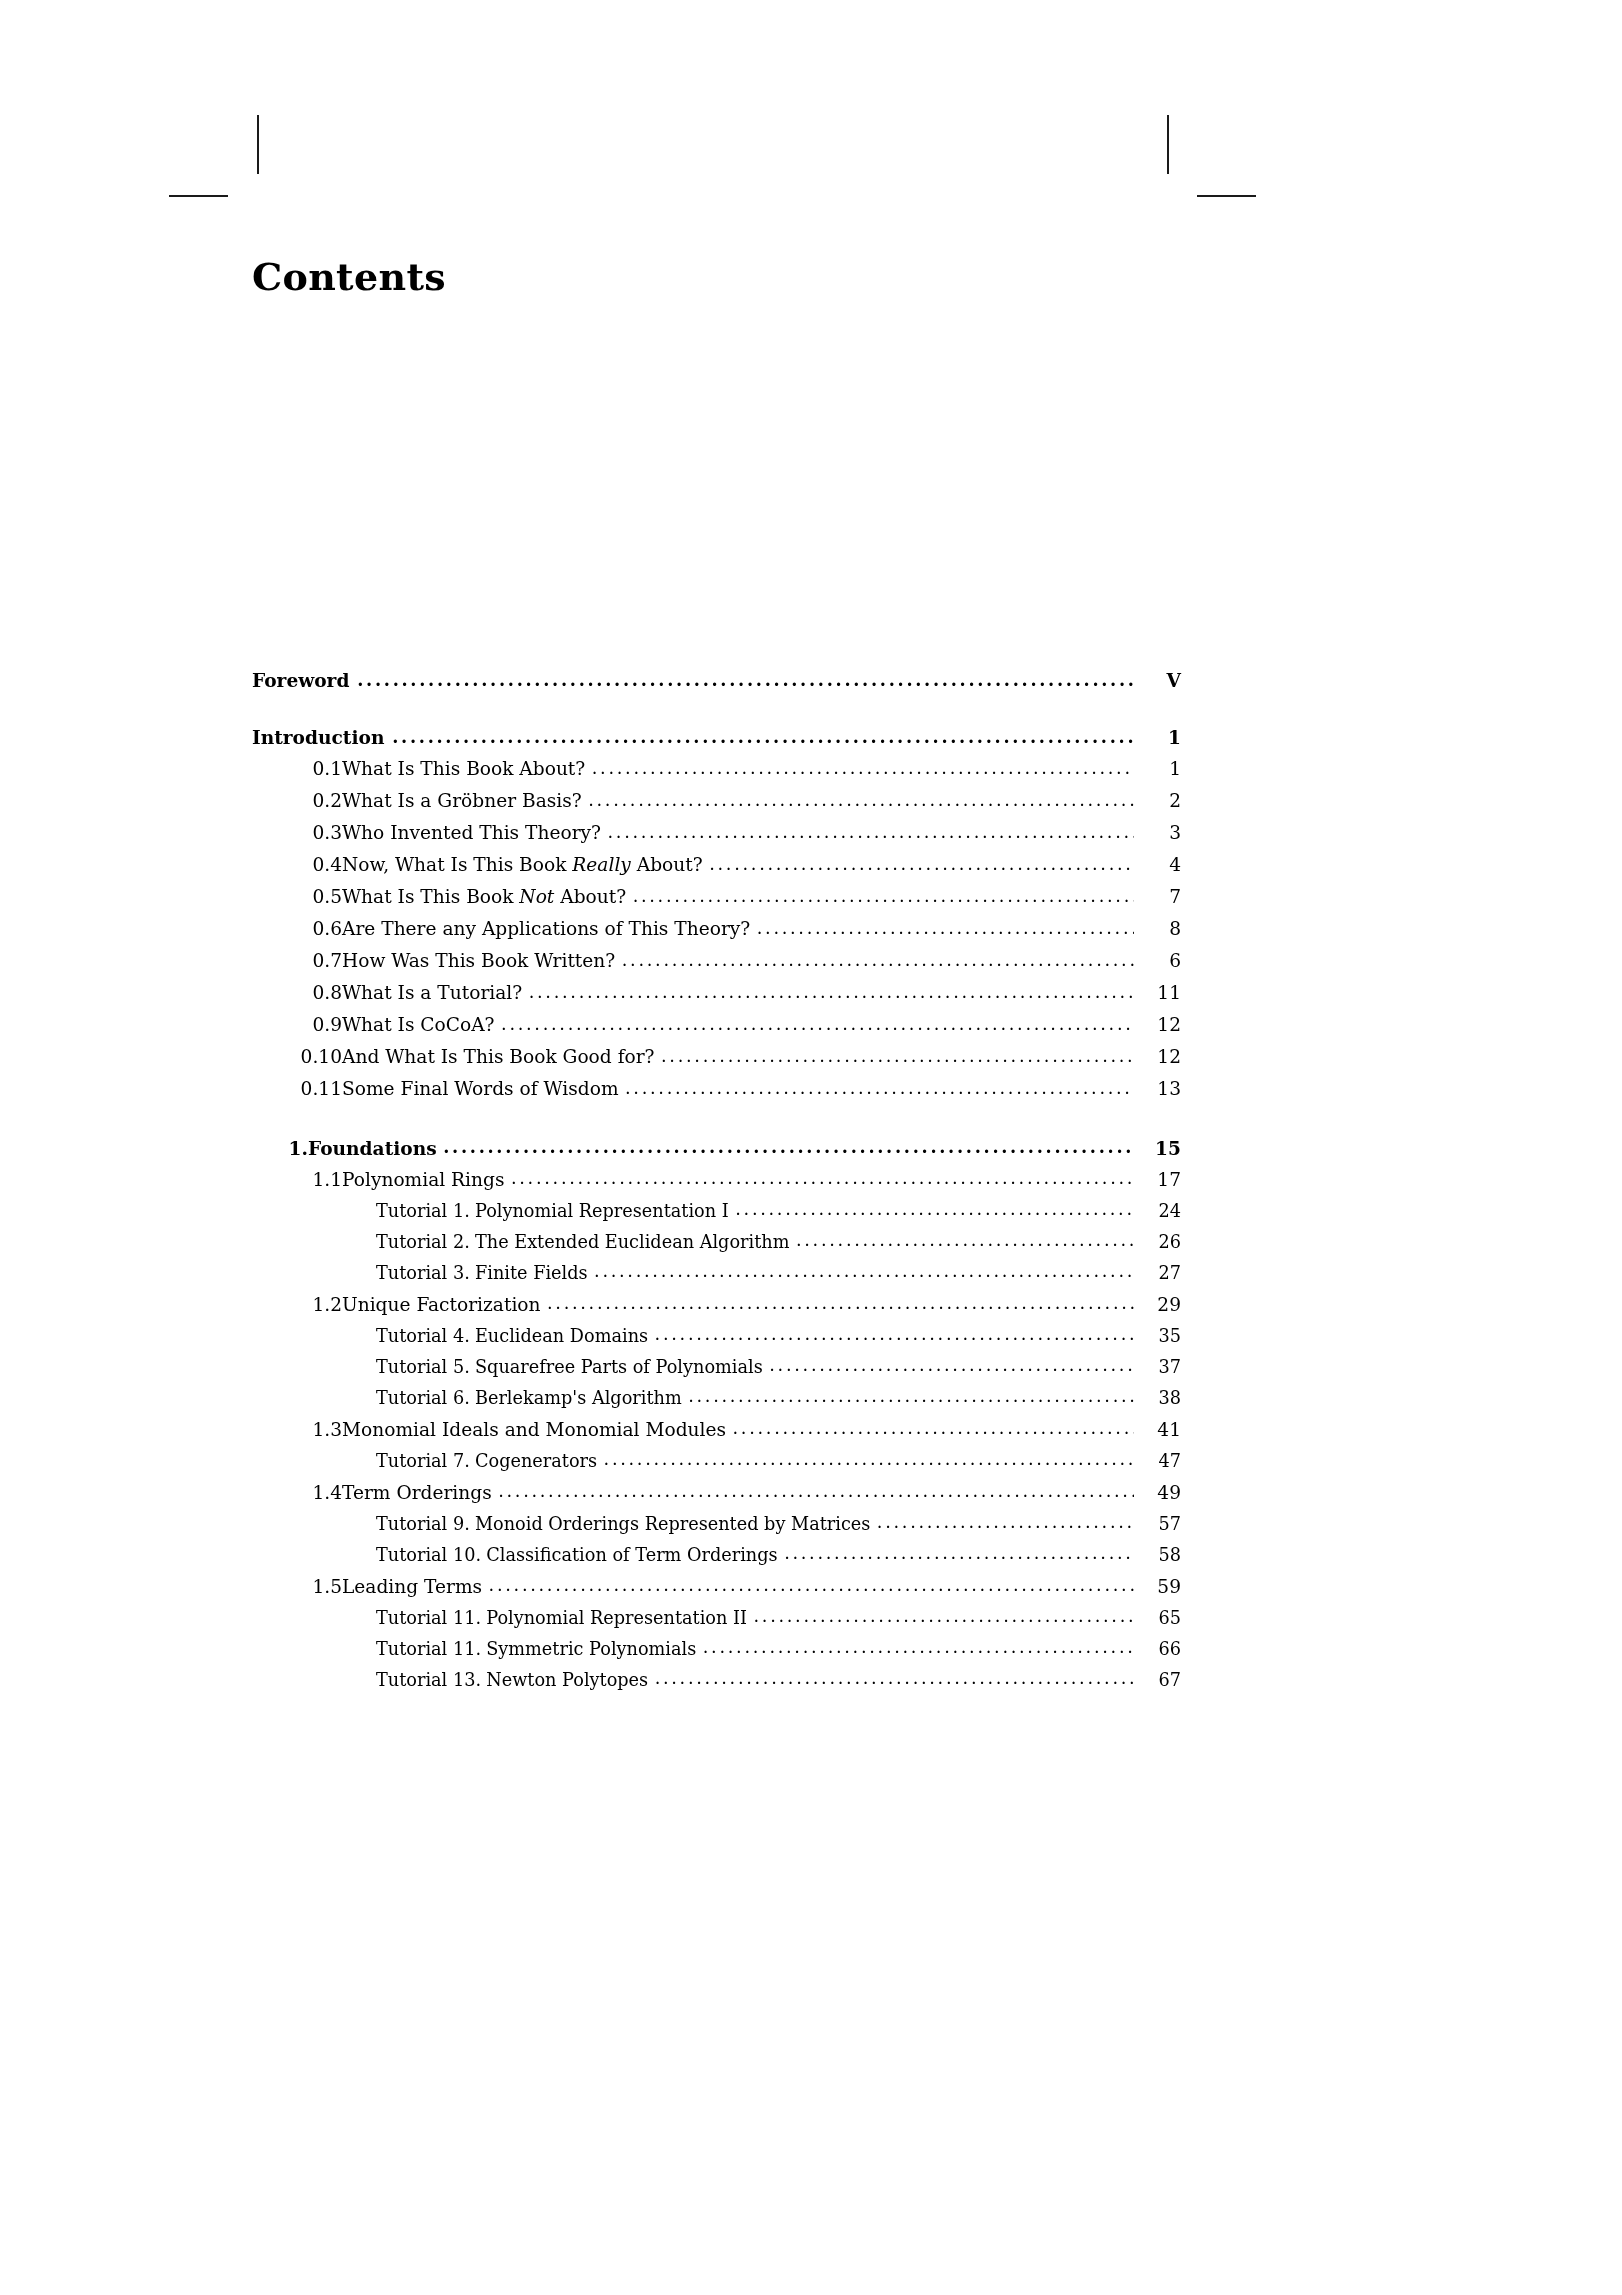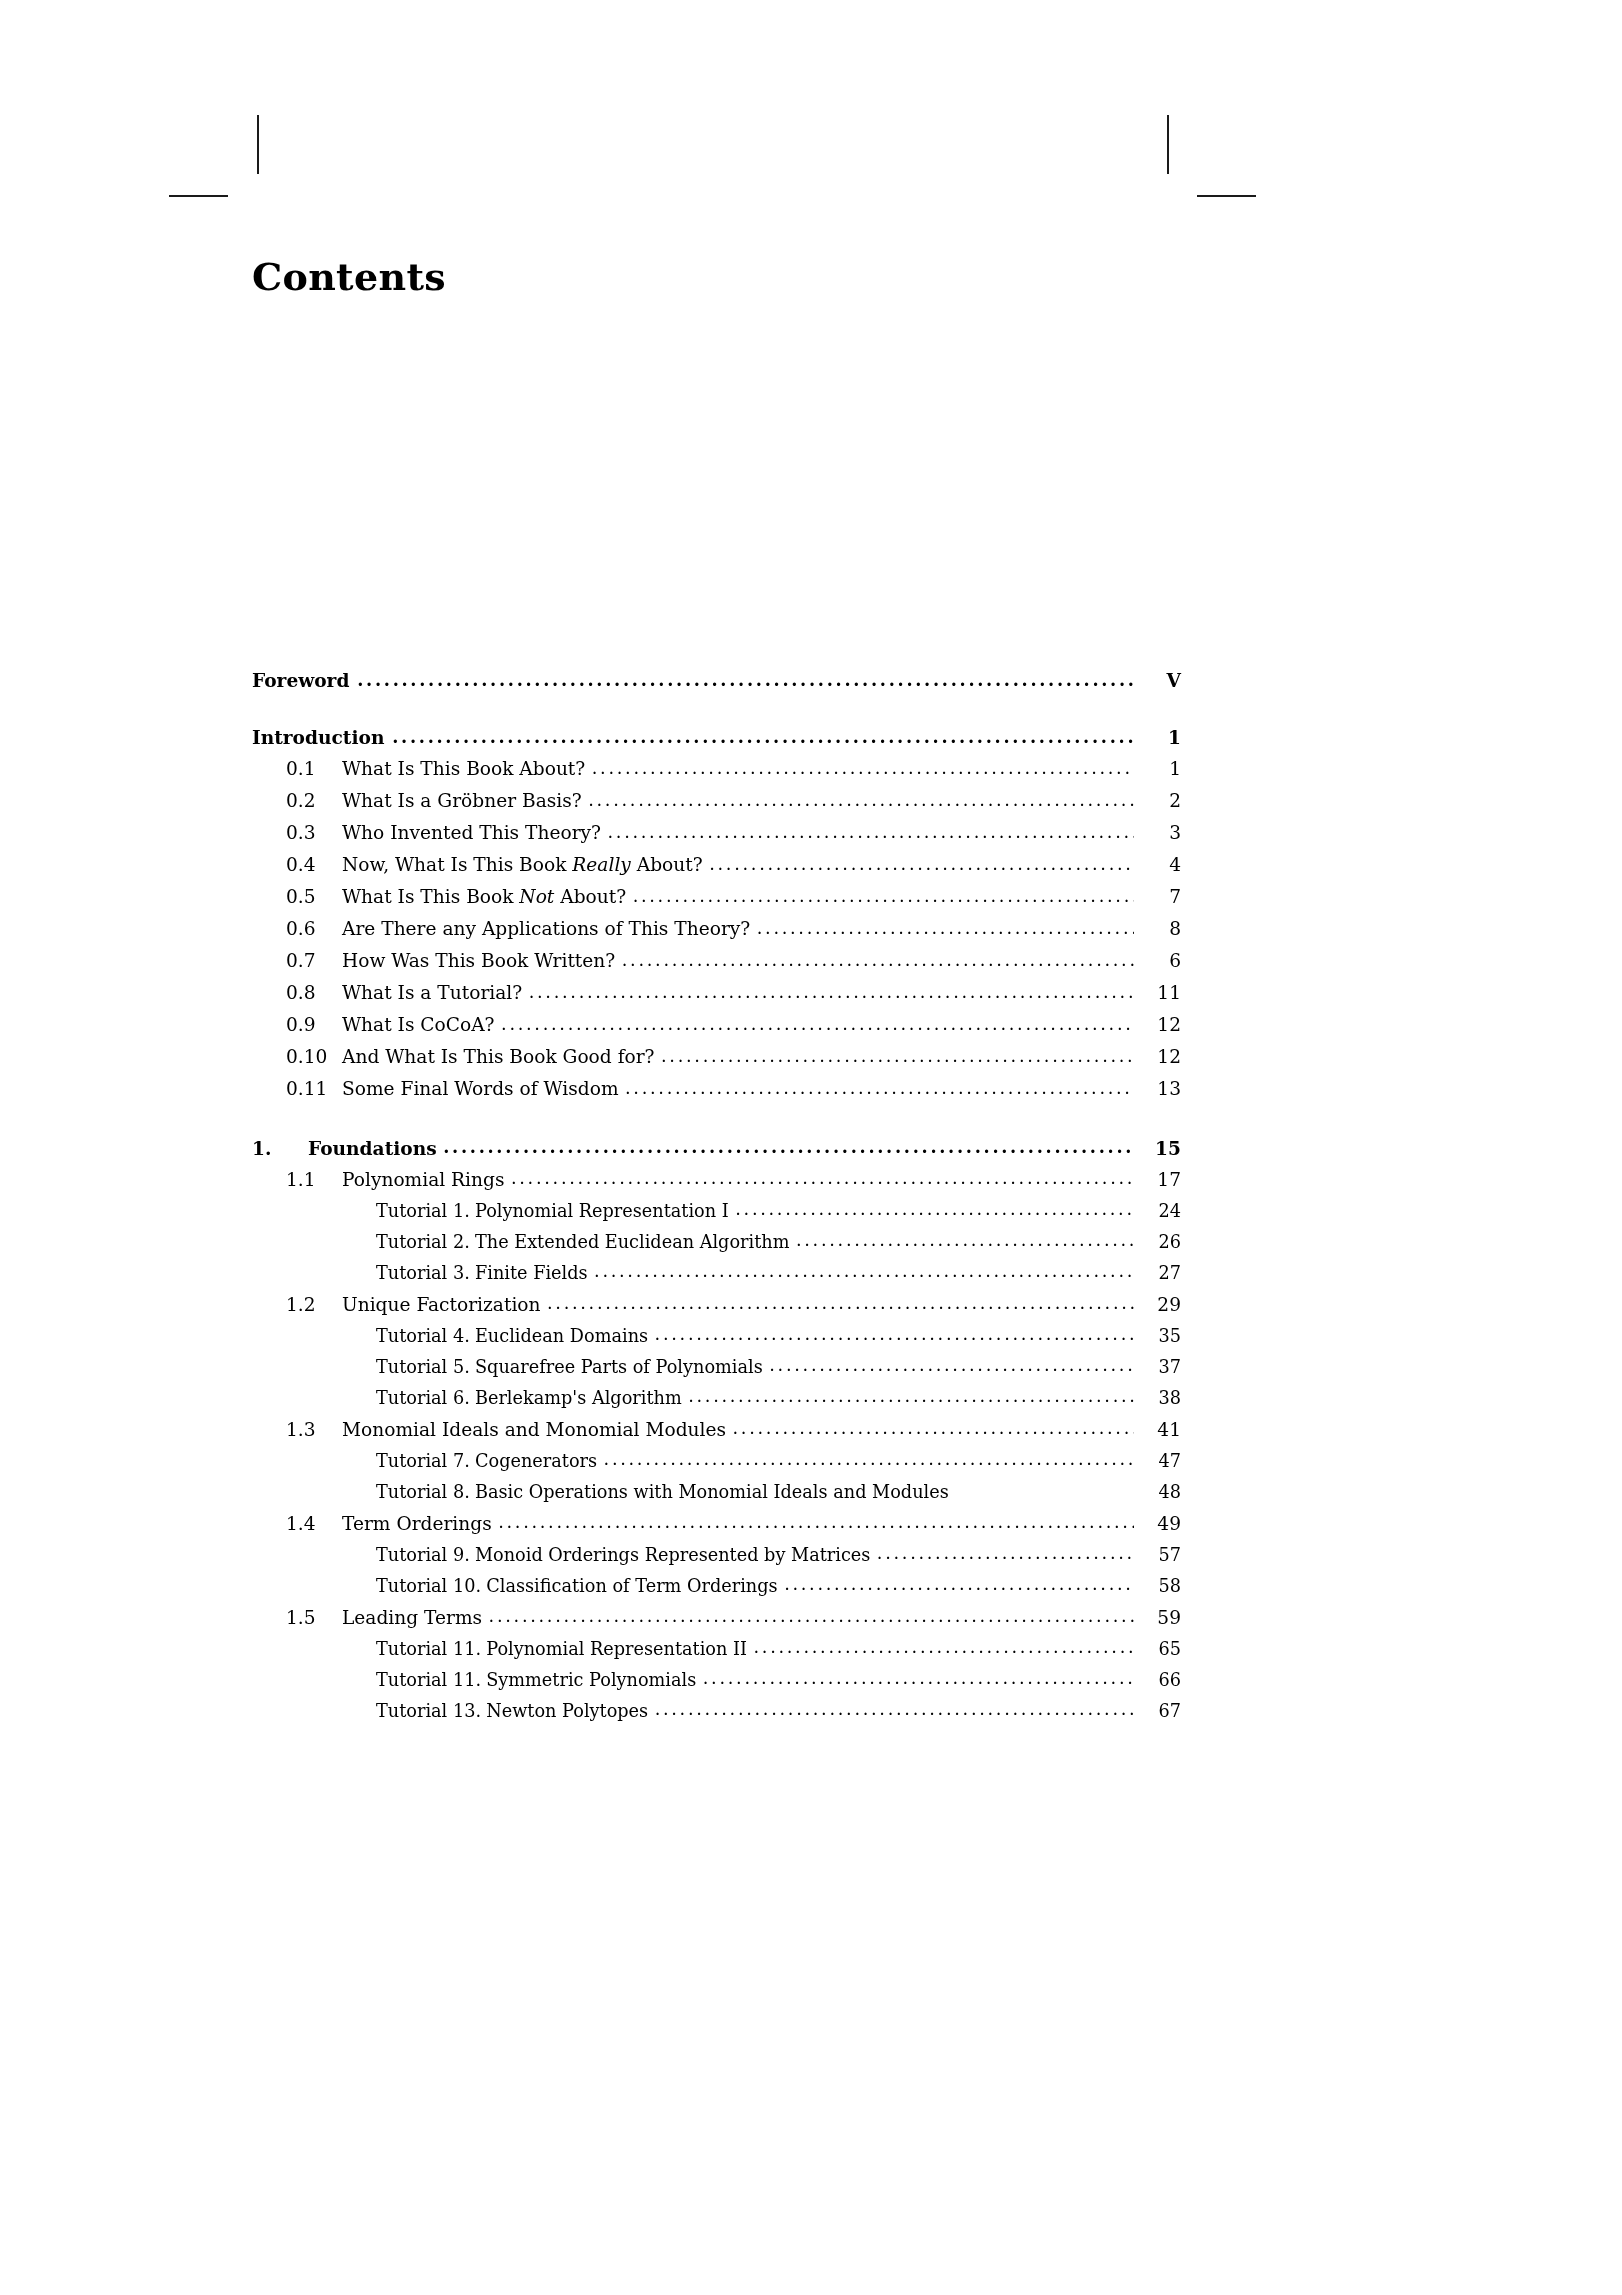--- a/index.html
+++ b/index.html
@@ -51,21 +51,21 @@
   
   .row {
     display: flex;
     align-items: baseline;
     font-size: 18.6px;
     line-height: 31px;
     white-space: nowrap;
   }
   .row .num {
     flex: 0 0 auto;
-    text-align: left;
+    text-align: right;
   }
   .row .title {
     flex: 0 0 auto;
     padding-right: 3.9px;
   }
   .row .dots {
     flex: 1 1 auto;
     overflow: hidden;
     white-space: nowrap;
     margin: 0 2.6px;
@@ -278,26 +278,20 @@
             <span class="title">Monomial Ideals and Monomial Modules</span>
             <span class="dots">....................................................................................................</span>
             <span class="pg">41</span>
           </div>
           <div class="row tutorial">
             <span class="lead">Tutorial 7.</span>
             <span class="title">Cogenerators</span>
             <span class="dots">....................................................................................................</span>
             <span class="pg">47</span>
           </div>
-          <div class="row tutorial">
-            <span class="lead">Tutorial 8.</span>
-            <span class="title">Basic Operations with Monomial Ideals and Modules</span>
-            <span class="dots"></span>
-            <span class="pg">48</span>
-          </div>
           <div class="row section">
             <span class="num">1.4</span>
             <span class="title">Term Orderings</span>
             <span class="dots">....................................................................................................</span>
             <span class="pg">49</span>
           </div>
           <div class="row tutorial">
             <span class="lead">Tutorial 9.</span>
             <span class="title">Monoid Orderings Represented by Matrices</span>
             <span class="dots">....................................................................................................</span>

